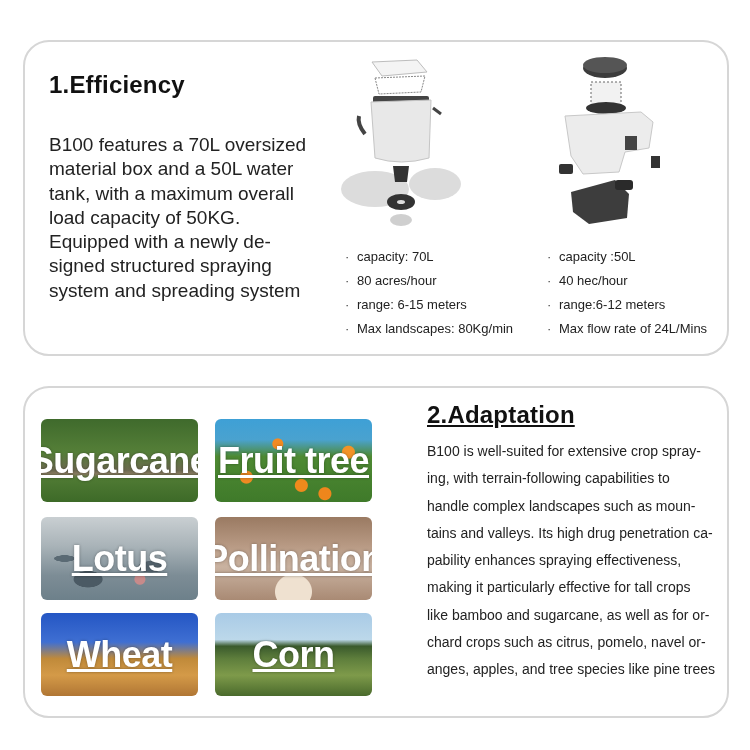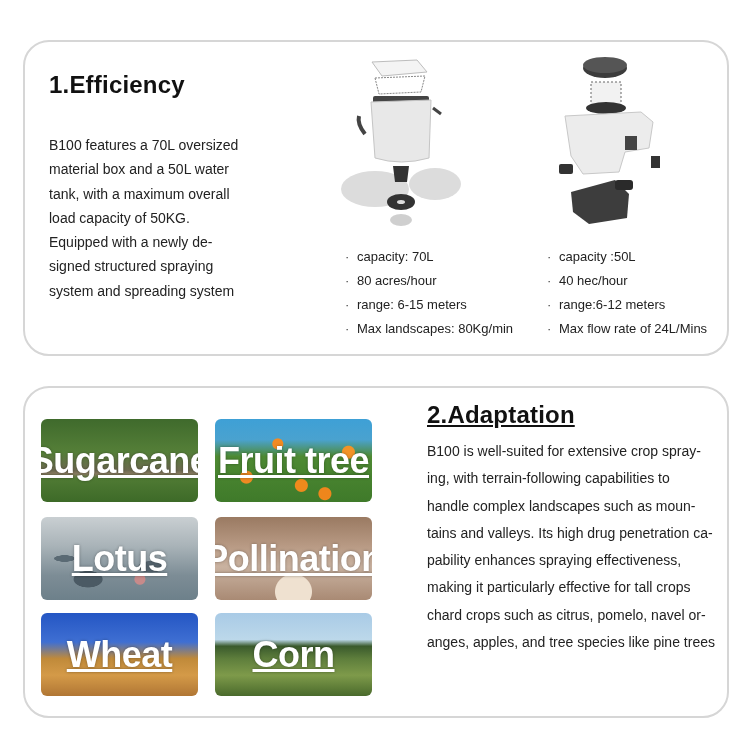--- a/index.html
+++ b/index.html
@@ -5,21 +5,21 @@
   html, body { margin:0; padding:0; }
   body { width:750px; height:750px; background:#ffffff; position:relative; overflow:hidden;
          font-family:"Liberation Sans", "DejaVu Sans", sans-serif; color:#1a1a1a; }
   .card { position:absolute; left:23px; width:706px; background:#fff;
           border:2px solid #d6d6d6; border-radius:26px; box-sizing:border-box; }
   .card1 { top:40px; height:316px; }
   .card2 { top:386px; height:332px; }
   .title { position:absolute; font-weight:bold; font-size:24px; color:#111; letter-spacing:0.2px; }
   .card1 .title { left:24px; top:29px; }
   .card2 .title { left:402px; top:13px;text-decoration:underline; }
-  .para { position:absolute; font-size:14px; line-height:24.3px; color:#222; }
+  .para { position:absolute; font-size:19px; line-height:24.3px; color:#222; }
   .card1 .para { left:24px; top:91px; width:210px; }
   .card2 .para { left:402px; top:50px; width:300px; line-height:27.3px; font-size:14px; }
   .para span { display:block; white-space:nowrap; }
   .spec { position:absolute; top:195px; list-style:none; margin:8px; padding:0; font-size:13px; color:#222; }
   .spec li { height:24px; line-height:24px; white-space:nowrap; }
   .spec li .dot { display:inline-block; width:12px; margin-right:0; color:#444; }
   .spec1 { left:312px; }
   .spec2 { left:514px; }
   .product { position:absolute; }
   .tile { position:absolute; width:157px; height:83px; border-radius:6px; overflow:hidden;
@@ -127,16 +127,17 @@
   </div>
 
   <div class="title">2.Adaptation</div>
   <div class="para">
     <span>B100 is well-suited for extensive crop spray-</span>
     <span>ing, with terrain-following capabilities to</span>
     <span>handle complex landscapes such as moun-</span>
     <span>tains and valleys. Its high drug penetration ca-</span>
     <span>pability enhances spraying effectiveness,</span>
     <span>making it particularly effective for tall crops</span>
+    <span>like bamboo and sugarcane, as well as for or-</span>
     <span>chard crops such as citrus, pomelo, navel or-</span>
     <span>anges, apples, and tree species like pine trees</span>
   </div>
 </div>
 
 </body></html>

